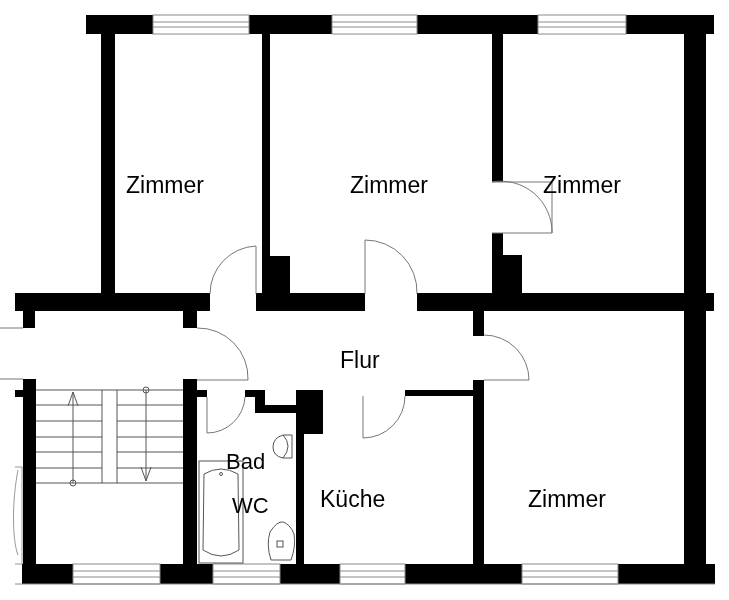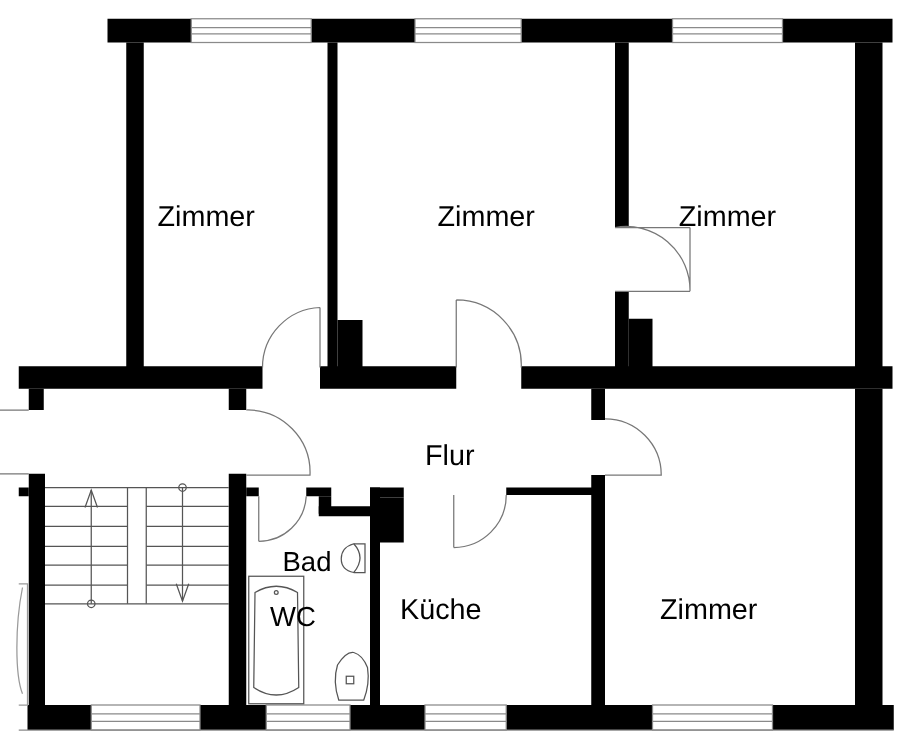--- a/index.html
+++ b/index.html
@@ -1,18 +1,18 @@
 <!DOCTYPE html>
 <html><head>
 <meta charset="utf-8">
 <style>
   html, body { margin:0; padding:0; background:#ffffff; }
   body { width:729px; height:600px; overflow:hidden; position:relative; font-family:"Liberation Sans", sans-serif; }
   #plan { position:absolute; left:0; top:0; width:729px; height:600px; }
-  .label { position:absolute; color:#000; font-family:"Liberation Sans", sans-serif; font-size:23px; line-height:1; white-space:nowrap; }
+  .label { position:absolute; color:#000; font-family:"Liberation Sans", sans-serif; font-size:23px; line-height:1; white-space:nowrap;margin-top:12px; }
   .label.small { font-size:22px; line-height:20px; text-align:center; }
 </style>
 </head>
 <body>
 
 <svg id="plan" viewBox="0 0 729 600" xmlns="http://www.w3.org/2000/svg">
 
   <g fill="#000">
 
     <rect x="86" y="15" width="67" height="19"></rect>
@@ -139,17 +139,17 @@
     <path d="M292 435 L283 435 Q273 438 273 447 Q273 456 283 458 L292 458 Z"></path>
     <path d="M283 435 Q293 446 283 458"></path>
     <path d="M271 560 Q266 545 270 532 Q277 521 283 522 Q290 524 294 534 Q296 547 291 560 Z"></path>
     <rect x="277" y="541" width="6" height="6"></rect>
   </g>
 </svg>
 
 <div class="label" style="left:126px; top:162px;">Zimmer</div>
 <div class="label" style="left:350px; top:162px;">Zimmer</div>
 <div class="label" style="left:543px; top:162px;">Zimmer</div>
-<div class="label" style="left:340px; top:353px;text-align:right;">Flur</div>
+<div class="label" style="left:340px; top:337px;text-align:right;">Flur</div>
 <div class="label small" style="left:226px; top:440px;">Bad</div>
-<div class="label small" style="left:216px; top:484px;">WC</div>
+<div class="label small" style="left:232px; top:484px;">WC</div>
 <div class="label" style="left:320px; top:476px;">Küche</div>
 <div class="label" style="left:528px; top:476px;">Zimmer</div>
 
 </body></html>

